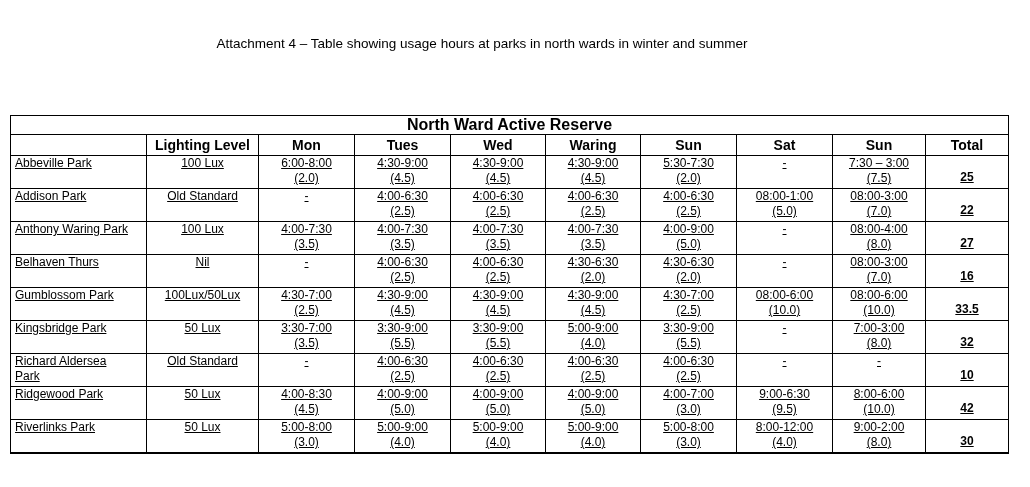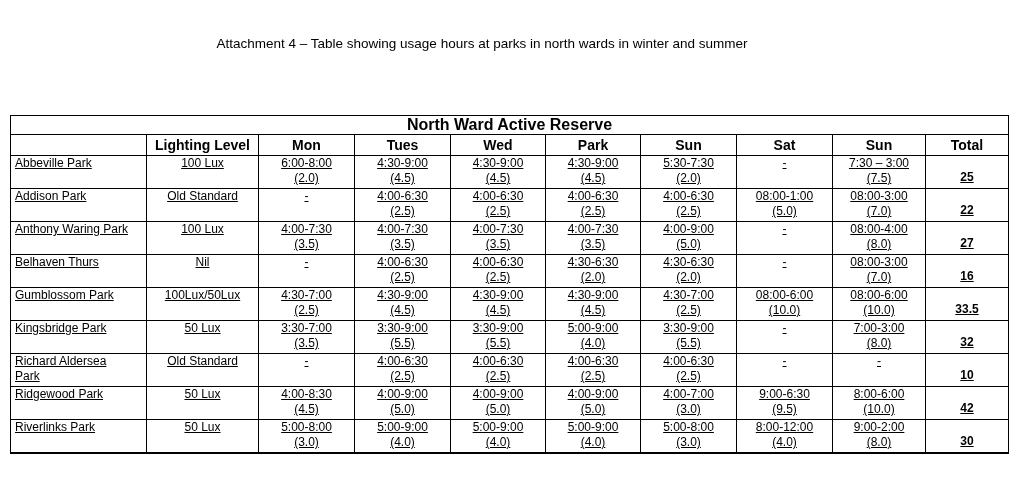--- a/index.html
+++ b/index.html
@@ -88,21 +88,21 @@
   <thead>
     <tr class="band">
       <th colspan="10">North Ward Active Reserve</th>
     </tr>
     <tr class="colhead">
         <th></th>
         <th>Lighting Level</th>
         <th>Mon</th>
         <th>Tues</th>
         <th>Wed</th>
-        <th>Park</th>
+        <th>Waring</th>
         <th>Sun</th>
         <th>Sat</th>
         <th>Sun</th>
         <th>Total</th>
       </tr>
   </thead>
   <tbody>
       <tr>
         <td class="park">Abbeville Park</td>
         <td>100 Lux</td>

